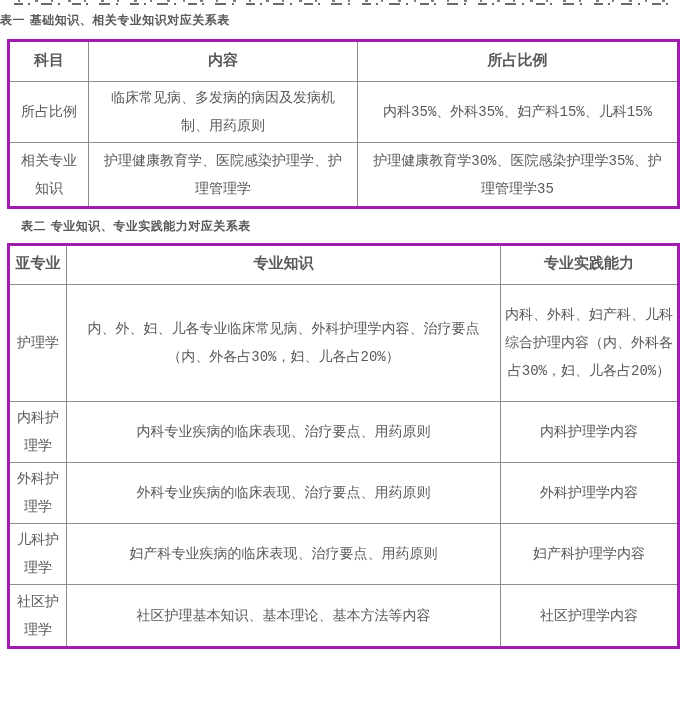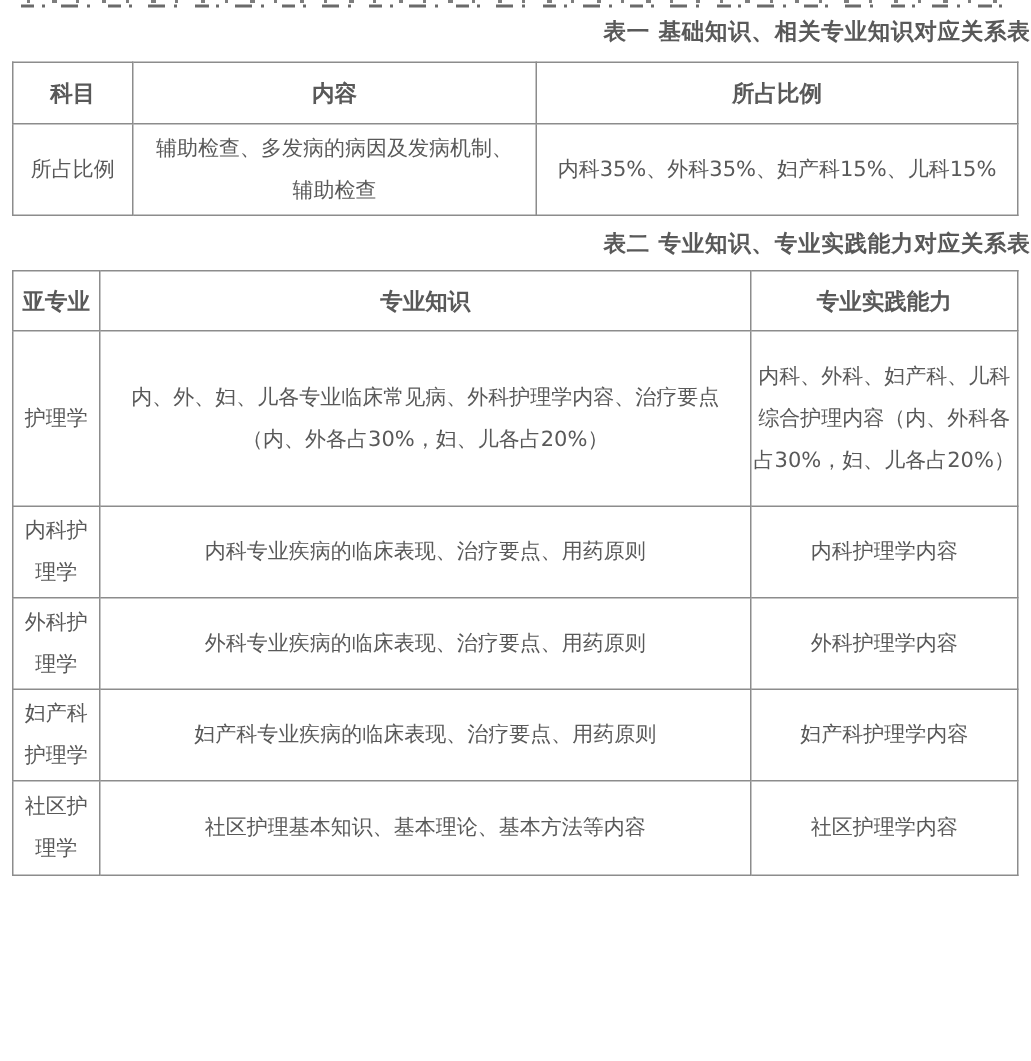--- a/index.html
+++ b/index.html
@@ -22,35 +22,36 @@
         #6a6a6a 14px 16px, transparent 16px 27px,
         #6a6a6a 27px 38px, transparent 38px 44px,
         #6a6a6a 44px 46px, transparent 46px 58px) 0 3px / 100% 2px no-repeat,
       repeating-linear-gradient(90deg,
         transparent 0 4px, #7d7d7d 4px 6px,
         transparent 6px 21px, #7d7d7d 21px 24px,
         transparent 24px 33px) 0 0 / 100% 2px no-repeat;
   }
 
   .table-title {
-    text-align: right;
+    text-align: left;
     font-weight: bold;
-    font-size: 15px;
+    font-size: 12px;
     color: #595959;
     letter-spacing: 0.5px;
   }
   .title-1 { margin: 6px 0 10px 0; }
   .title-2 { margin: 9px 0 8px 0; padding-left: 21px; }
 
   table {
     border-collapse: collapse;
     table-layout: fixed;
     width: 670px;
     margin: 0 auto;
-    border: 1px solid #a21caf;
+    border: 3px solid #a21caf;
+    font-family: Liberation Mono, monospace;
   }
   th, td {
     border: 1px solid #8c8c8c;
     text-align: center;
     vertical-align: middle;
     color: #595959;
     font-size: 14px;
     line-height: 28px;
     padding: 2px 10px;
     word-break: break-all;
@@ -89,22 +90,27 @@
   <thead>
     <tr>
       <th class="col-subject">科目</th>
       <th class="col-content">内容</th>
       <th class="col-proportion">所占比例</th>
     </tr>
   </thead>
   <tbody>
     <tr class="row-0">
       <td class="col-subject">所占比例</td>
-      <td class="col-content">辅助检查、多发病的病因及发病机制、辅助检查</td>
+      <td class="col-content">临床常见病、多发病的病因及发病机制、用药原则</td>
       <td class="col-proportion">内科35%、外科35%、妇产科15%、儿科15%</td>
+    </tr>
+    <tr class="row-1">
+      <td class="col-subject">相关专业知识</td>
+      <td class="col-content">护理健康教育学、医院感染护理学、护理管理学</td>
+      <td class="col-proportion">护理健康教育学30%、医院感染护理学35%、护理管理学35</td>
     </tr>
   </tbody>
 </table>
 
 <div class="table-title title-2">表二 专业知识、专业实践能力对应关系表</div>
 
 <table class="t2">
   <thead>
     <tr>
       <th class="col-sub">亚专业</th>
@@ -122,21 +128,21 @@
       <td class="col-sub">内科护理学</td>
       <td class="col-know">内科专业疾病的临床表现、治疗要点、用药原则</td>
       <td class="col-practice">内科护理学内容</td>
     </tr>
     <tr class="row-2">
       <td class="col-sub">外科护理学</td>
       <td class="col-know">外科专业疾病的临床表现、治疗要点、用药原则</td>
       <td class="col-practice">外科护理学内容</td>
     </tr>
     <tr class="row-3">
-      <td class="col-sub">妇产科护理学</td>
+      <td class="col-sub">儿科护理学</td>
       <td class="col-know">妇产科专业疾病的临床表现、治疗要点、用药原则</td>
       <td class="col-practice">妇产科护理学内容</td>
     </tr>
     <tr class="row-5">
       <td class="col-sub">社区护理学</td>
       <td class="col-know">社区护理基本知识、基本理论、基本方法等内容</td>
       <td class="col-practice">社区护理学内容</td>
     </tr>
   </tbody>
 </table>

